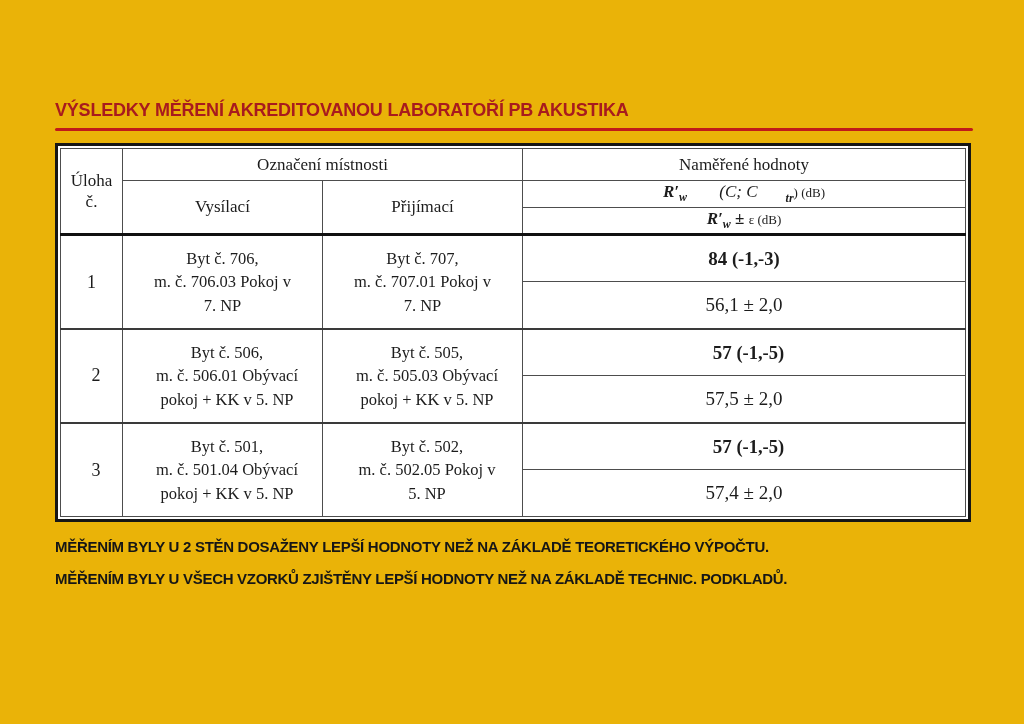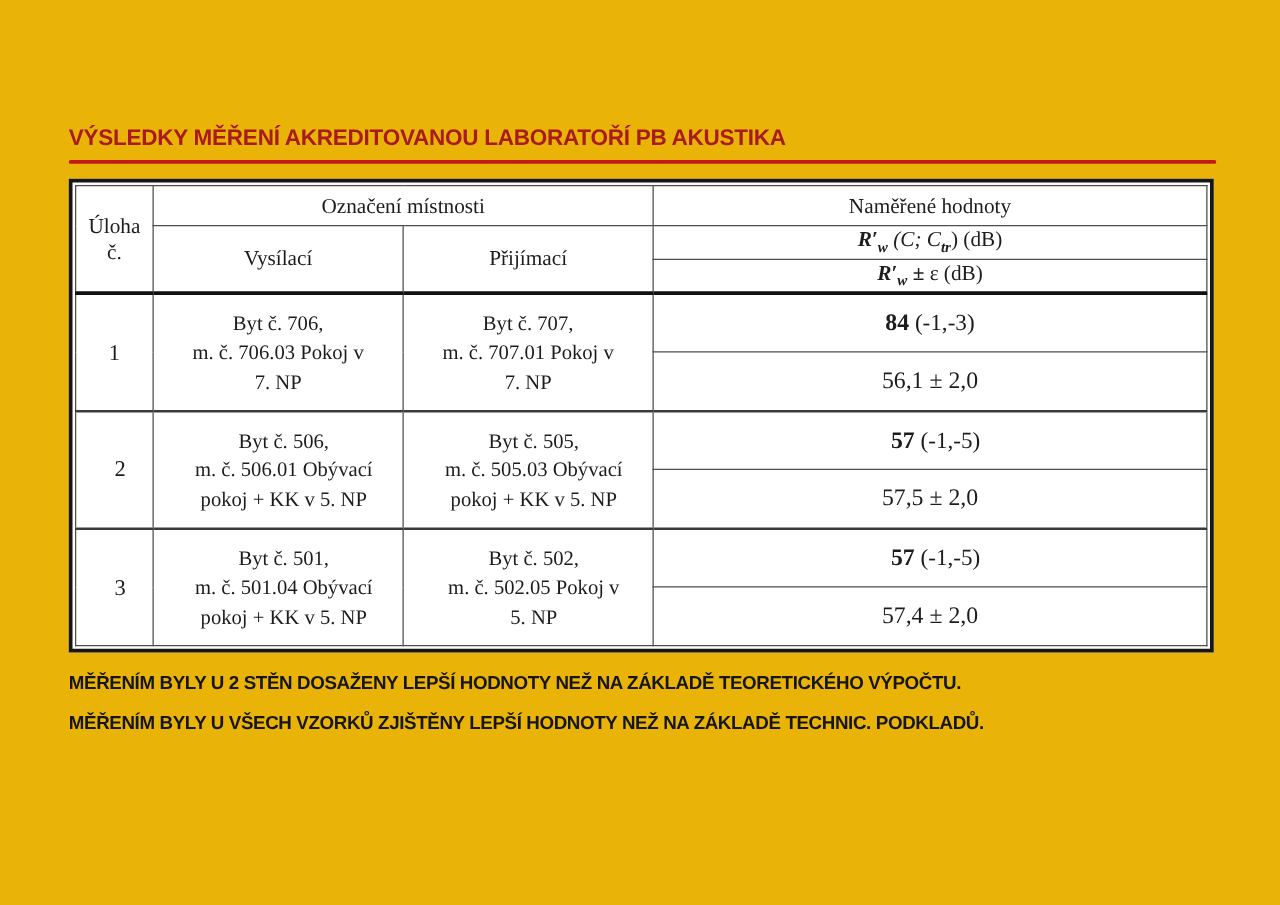--- a/index.html
+++ b/index.html
@@ -59,27 +59,27 @@
   .task-head{
     font-weight:bold;font-size:18px;line-height:1.25;
     white-space:pre-line;
   }
   .room-cell{
     font-size:16.5px;line-height:1.42;
     white-space:pre-line;
   }
   .task-num{font-weight:bold;font-size:18px;}
   .val-main{font-weight:bold;font-size:19px;}
-  .val-paren{font-weight:normal;font-size:18.5px;}
+  .val-paren{font-weight:bold;font-size:18.5px;}
   .val-unc{font-weight:bold;font-size:19px;}
   .f-bi{font-weight:bold;font-style:italic;font-size:17px;}
   sub.f-bi{font-size:12px;font-weight:bold;font-style:italic;}
-  .f-i{font-style:italic;font-size:17px;}
+  .f-i{font-style:italic;font-size:17px;margin-left:28px;}
   sub.f-i{font-size:12px;font-style:italic;font-weight:bold;}
-  .f-n{font-size:17px;}
+  .f-n{font-size:13px;}
   .f-b{font-size:17px;font-weight:bold;}
   
   .note{
     position:absolute;left:55px;margin:0;width:918px;
     font-family:"Liberation Sans", sans-serif;
     font-weight:bold;font-size:15px;letter-spacing:-0.3px;
     color:#161616;
   }
   .note1{top:538px;}
   .note2{top:570px;}

